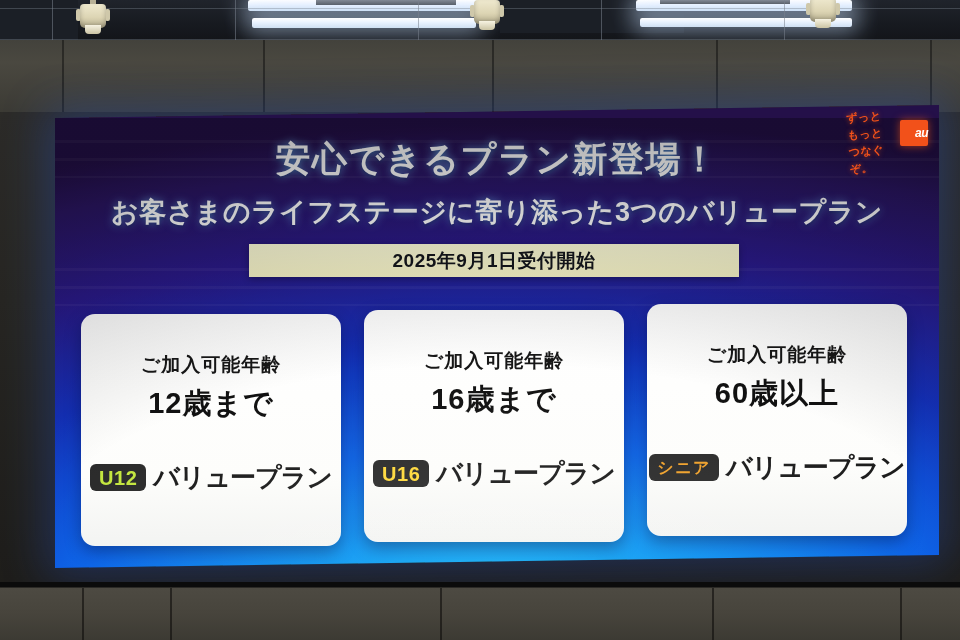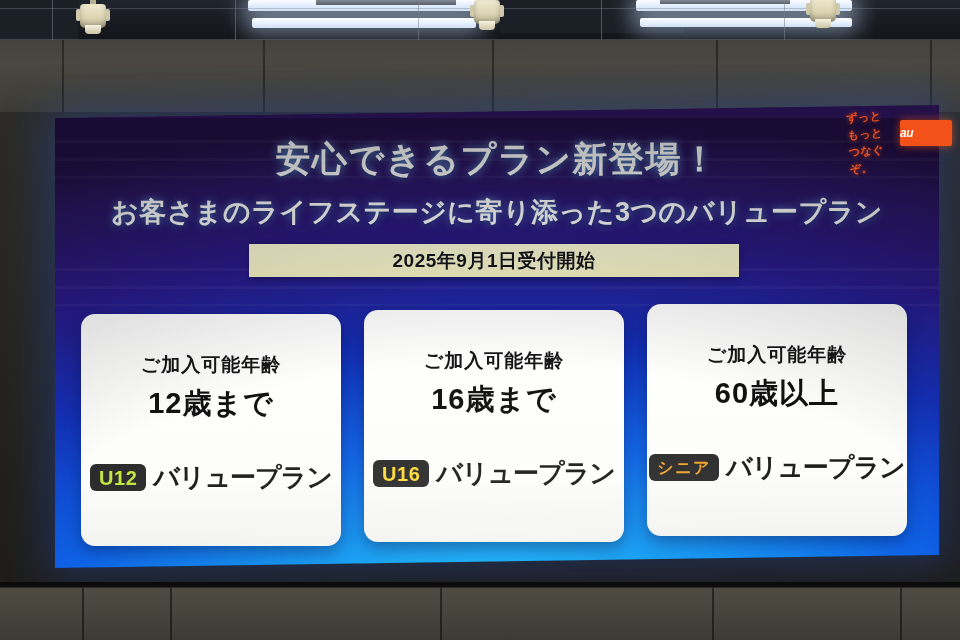--- a/index.html
+++ b/index.html
@@ -212,24 +212,24 @@
     position: absolute; left: 0; top: 2px;
     width: 56px;
     color: #f2511a;
     font-size: 11px; font-weight: 700; line-height: 1.55;
     letter-spacing: .5px;
     text-shadow: 0 0 5px rgba(255,90,20,.65);
     transform: rotate(-4deg);
   }
   .au-mark {
     position: absolute; left: 52px; top: 14px;
-    width: 52px; height: 26px;
+    width: 28px; height: 26px;
     background: #f2511a;
     border-radius: 2px;
-    display: flex; align-items: center; justify-content: flex-start;
+    display: flex; align-items: center; justify-content: flex-end;
     box-shadow: 0 0 8px rgba(255,90,20,.6);
   }
   .au-mark span {
     color: #ffffff; font-size: 12px; font-weight: 700;
     font-style: italic; letter-spacing: -.5px;
   }
 
   
   .page-num {
     position: absolute; left: 60px; top: 598px;

